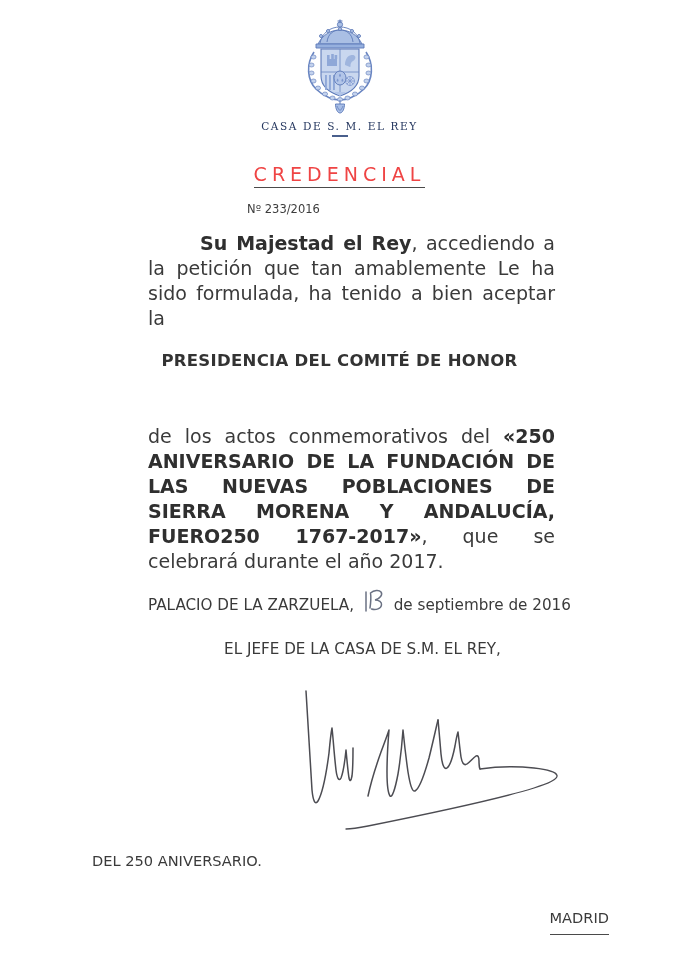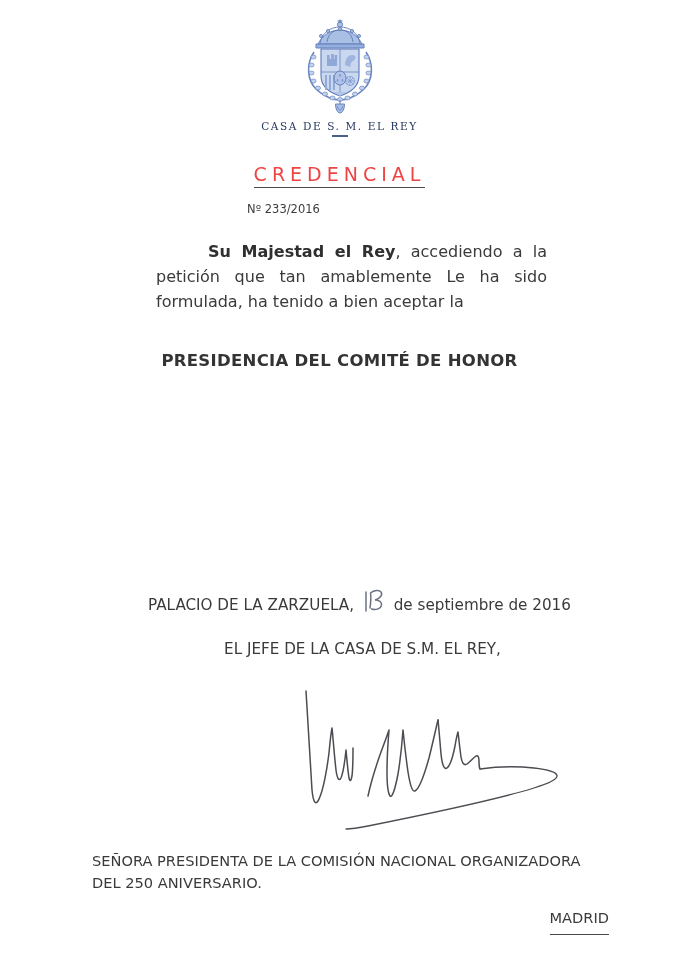--- a/index.html
+++ b/index.html
@@ -67,24 +67,24 @@
   .doc-number {
     position: absolute;
     top: 202px;
     left: 0;
     width: 567px;
     text-align: center;
     font-size: 11.5px;
     color: #3d3d3d;
   }
   p.para {
-    margin: 8px;
+    margin: 0;
     text-align: justify;
     text-justify: inter-word;
-    font-size: 16px;
+    font-size: 19px;
     line-height: 25px;
     color: #3a3a3a;
   }
   p.para.indent { text-indent: 52px; }
   p.para b, p.para strong { font-weight: bold; color: #2f2f2f; }
 
   .para-1 { position: absolute; left: 148px; top: 231px; width: 407px; }
   .para-2 { position: absolute; left: 148px; top: 424px; width: 407px; }
   .para-3 { position: absolute; left: 148px; top: 543px; width: 407px; }
 
@@ -265,20 +265,23 @@
 
   <div class="doc-title"><span class="inner">CREDENCIAL</span></div>
   <div class="doc-number">Nº 233/2016</div>
 
   <div class="para-1">
     <p class="para indent"><b>Su Majestad el Rey</b><span>, accediendo a la petición que tan amablemente Le ha sido formulada, ha tenido a bien aceptar la</span></p>
   </div>
 
   <div class="committee-title">PRESIDENCIA DEL COMITÉ DE HONOR</div>
 
+  <div class="para-2">
+    <p class="para"><span>de los actos conmemorativos del </span><b>«250 ANIVERSARIO DE LA FUNDACIÓN DE LAS NUEVAS POBLACIONES DE SIERRA MORENA Y ANDALUCÍA, FUERO250 1767-2017»</b><span>, que se celebrará durante el año 2017.</span></p>
+  </div>
 
 
   <div class="date-line">
     <span>PALACIO DE LA ZARZUELA,</span>
     <span class="hand-day">
       <svg width="28" height="30" viewBox="0 0 28 30">
         <g fill="none" stroke="#6a7183" stroke-width="1.5" stroke-linecap="round">
           <path d="M5 6 L5 25"></path>
           <path d="M9 22 C10 15 10 10 9.5 7 C13 4 18 3.5 20 6 C22 8.5 19 13 14 14 C18 14 21 16 20.5 19 C20 22.5 15 24.5 10.5 23"></path>
         </g>
@@ -300,19 +303,18 @@
                C145 64 148 50 150 42" stroke-width="1.5"></path>
       <path d="M150 42 C151 52 152 64 153 76 C154 86 156 92 159 90 C162 88 165 78 167 68
                C168 62 169 57 170 54 C171 62 172 72 173 79 C174 85 176 88 179 86
                C182 84 185 80 188 78 C190 77 191 79 191 83 C191 86 191 89 192 91" stroke-width="1.5"></path>
       <path d="M192 91 C206 89 228 88 246 90 C260 91.5 268 94 269 97.5
                C270 101 262 105 246 110 C214 120 150 134 80 148 C70 150 62 151 58 151" stroke-width="1.3"></path>
     </g>
   </svg>
 
   <div class="addressee">
-    <div>SEÑORA PRESIDENTA DE LA COMISIÓN NACIONAL ORGANIZADORA</div>
     <div>DEL 250 ANIVERSARIO.</div>
   </div>
 
   <div class="city"><span class="inner">MADRID</span></div>
 
 </div>
 
 </body></html>

